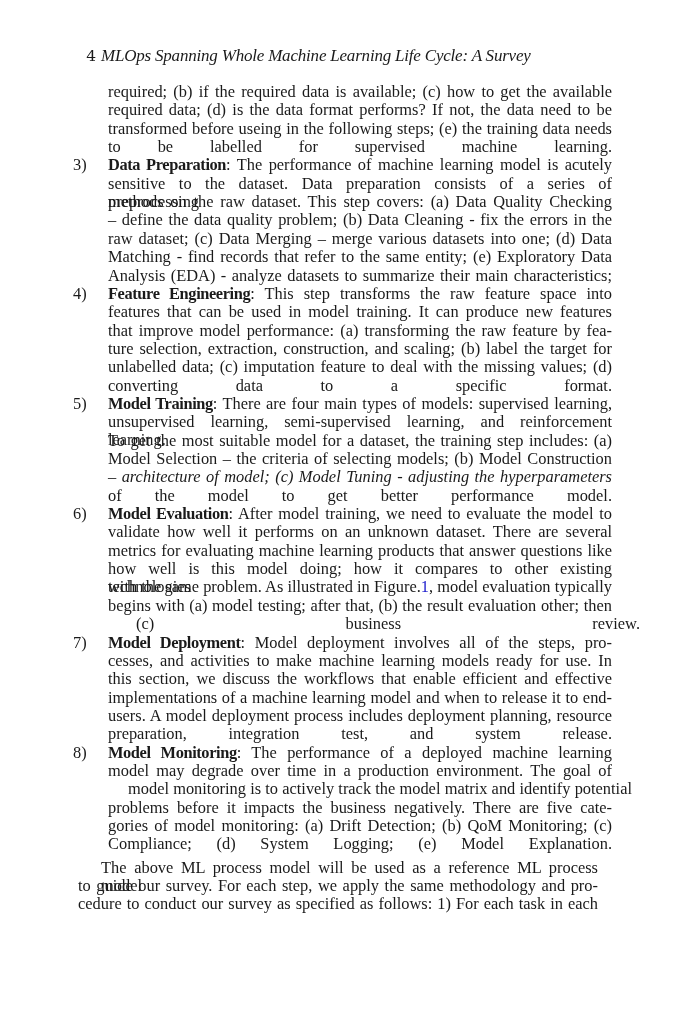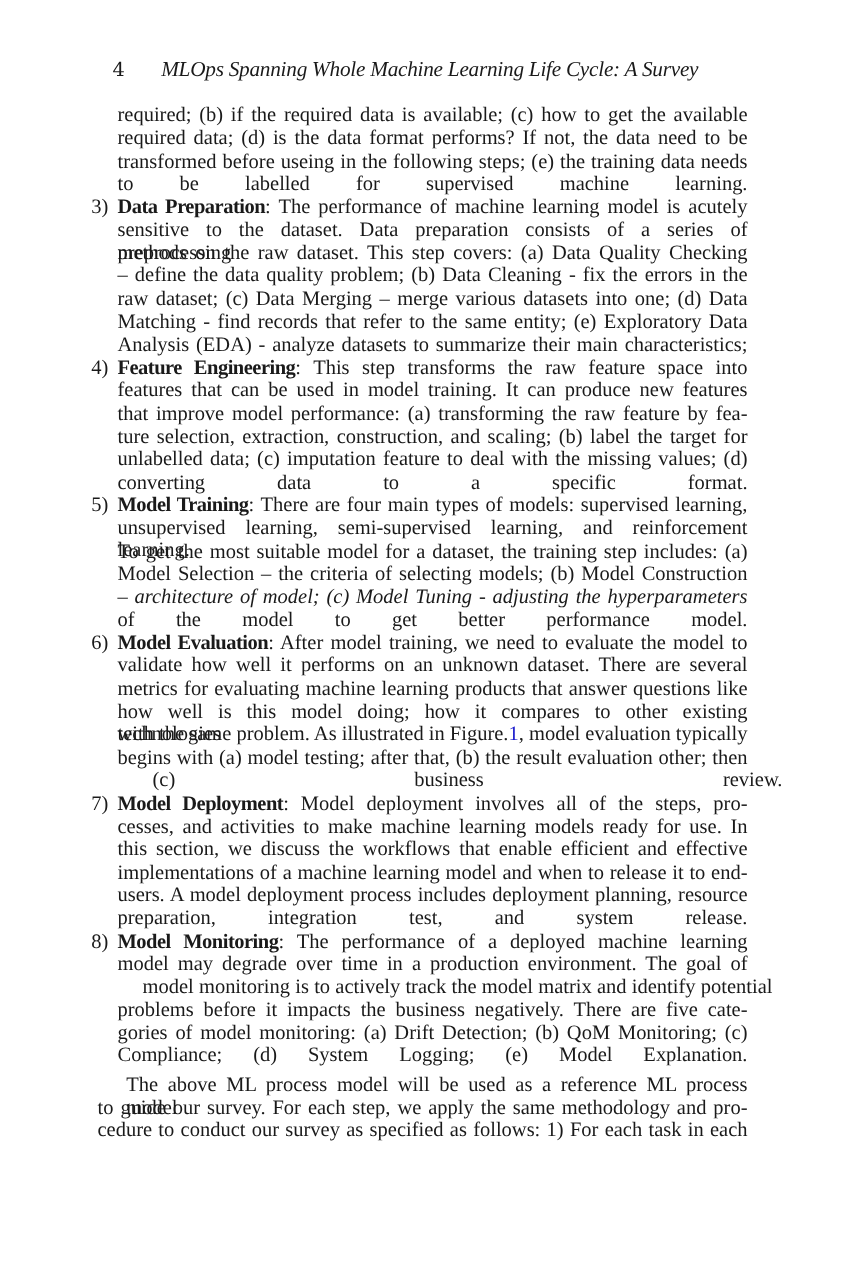--- a/index.html
+++ b/index.html
@@ -1,24 +1,24 @@
 <!DOCTYPE html>
 <html><head>
 <meta charset="utf-8">
 <style>
   html, body { margin: 0; padding: 0; background: #ffffff; }
   body { width: 675px; height: 1024px; position: relative; overflow: hidden;
          font-family: "DejaVu Serif", "Liberation Serif", serif; color: #1a1a1a; }
-  .header { position: absolute; top: 46px; left: 90px; font-size: 15.5px; white-space: nowrap; }
+  .header { position: absolute; top: 46px; left: 62px; font-size: 15.5px; white-space: nowrap; text-align: right; }
   .header .pnum { display: inline-block; width: 34px; font-style: normal; }
   .header .rtitle { font-style: italic; font-family: "Liberation Serif", serif; font-size: 17px; letter-spacing: -0.2px; }
   .line { position: absolute; font-family: "Liberation Serif", serif; font-size: 16.4px; line-height: 18px;
           text-align: justify; text-align-last: justify; white-space: nowrap; height: 18px; }
   .line.last { text-align-last: left; }
-  .item-line { left: 94px; width: 504px; }
+  .item-line { left: 108px; width: 504px; }
   .para-line { left: 78px; width: 520px; }
   .para-first { left: 101px; width: 497px; }
   .num { position: absolute; left: 73px; font-family: "Liberation Serif", serif; font-size: 16.4px; line-height: 18px; }
   .bold { font-weight: bold; letter-spacing: -0.4px; }
   .ref { color: #1a1acc; }
   
   .j { display: block; text-align: justify; text-align-last: justify; white-space: normal; }
 </style>
 </head>
 <body>

